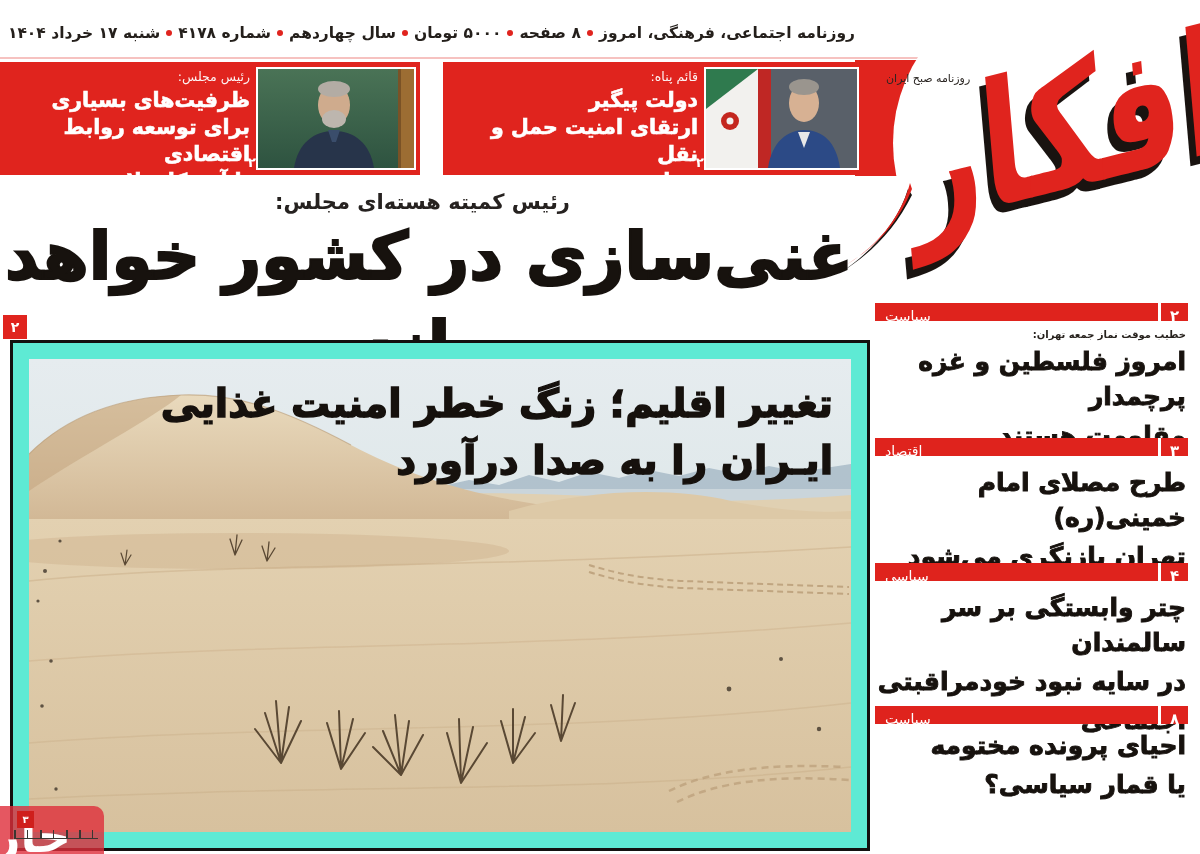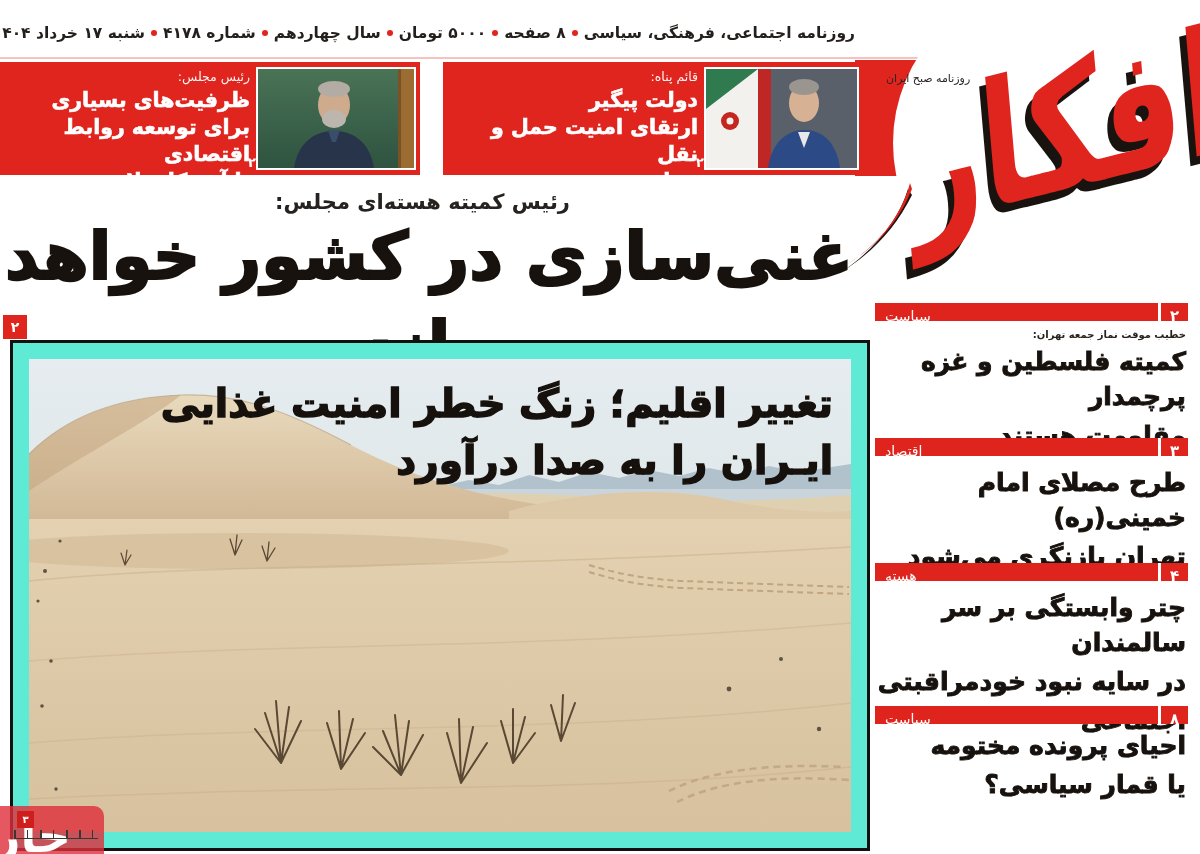--- a/index.html
+++ b/index.html
@@ -60,21 +60,21 @@
   .sbar-hl{direction:rtl;text-align:right;font-size:25px;font-weight:bold;line-height:35px;
            color:#17120e;-webkit-text-stroke:.9px #17120e;margin:4px 2px 0 0;}
   .sbar-hl.first{margin-top:9px;}
 </style>
 </head>
 <body>
 
 <div class="page">
 
   <div class="mast-info">
-    <span>روزنامه اجتماعی، فرهنگی، سیاسی</span>
+    <span>روزنامه اجتماعی، فرهنگی، امروز</span>
     <span class="dot"></span>
     <span>۸ صفحه</span>
     <span class="dot"></span>
     <span>۵۰۰۰ تومان</span>
     <span class="dot"></span>
     <span>سال چهاردهم</span>
     <span class="dot"></span>
     <span>شماره ۴۱۷۸</span>
     <span class="dot"></span>
     <span>شنبه ۱۷ خرداد ۱۴۰۴</span>
@@ -217,37 +217,37 @@
     </div>
   </div>
 
   <div class="sbar" style="top:303px;">
     <div class="sbar-head">
       <div class="sbar-bar">سیاست</div>
       <div class="sbar-gap"></div>
       <div class="sbar-pgn">۲</div>
     </div>
     <div class="sbar-kick">خطیب موقت نماز جمعه تهران:</div>
-    <div class="sbar-hl">کمیته فلسطین و غزه پرچمدار</div>
+    <div class="sbar-hl">امروز فلسطین و غزه پرچمدار</div>
     <div class="sbar-hl">مقاومت هستند</div>
   </div>
 
   <div class="sbar" style="top:438px;">
     <div class="sbar-head">
       <div class="sbar-bar">اقتصاد</div>
       <div class="sbar-gap"></div>
       <div class="sbar-pgn">۳</div>
     </div>
     <div class="sbar-hl first">طرح مصلای امام خمینی(ره)</div>
     <div class="sbar-hl">تهران بازنگری می‌شود</div>
   </div>
 
   <div class="sbar" style="top:563px;">
     <div class="sbar-head">
-      <div class="sbar-bar">هسته</div>
+      <div class="sbar-bar">سیاسی</div>
       <div class="sbar-gap"></div>
       <div class="sbar-pgn">۴</div>
     </div>
     <div class="sbar-hl first">چتر وابستگی بر سر سالمندان</div>
     <div class="sbar-hl">در سایه نبود خودمراقبتی</div>
     <div class="sbar-hl">اجتماعی</div>
   </div>
 
   <div class="sbar" style="top:706px;">
     <div class="sbar-head">

